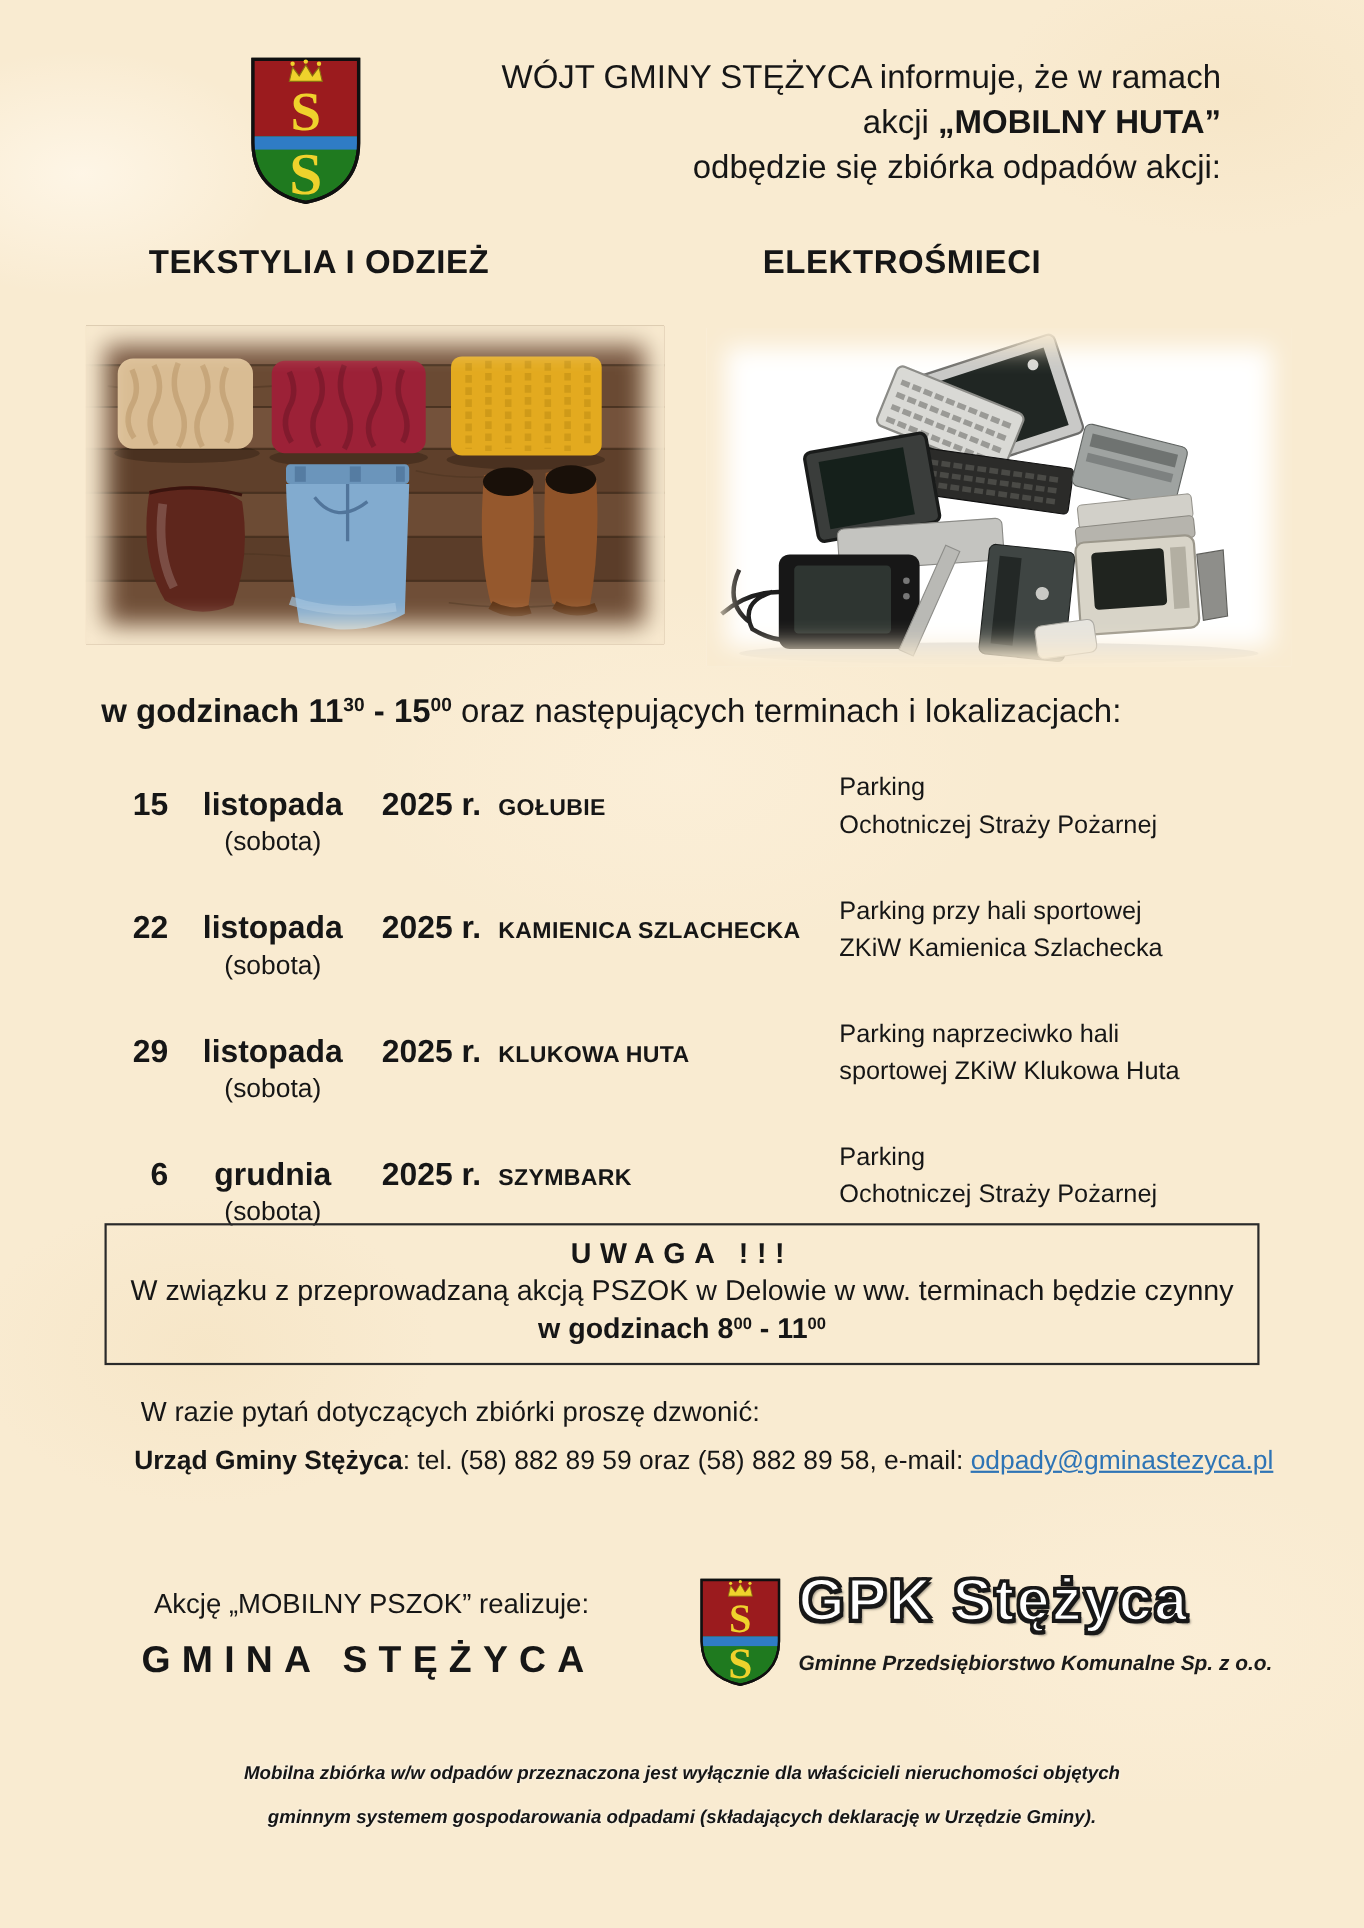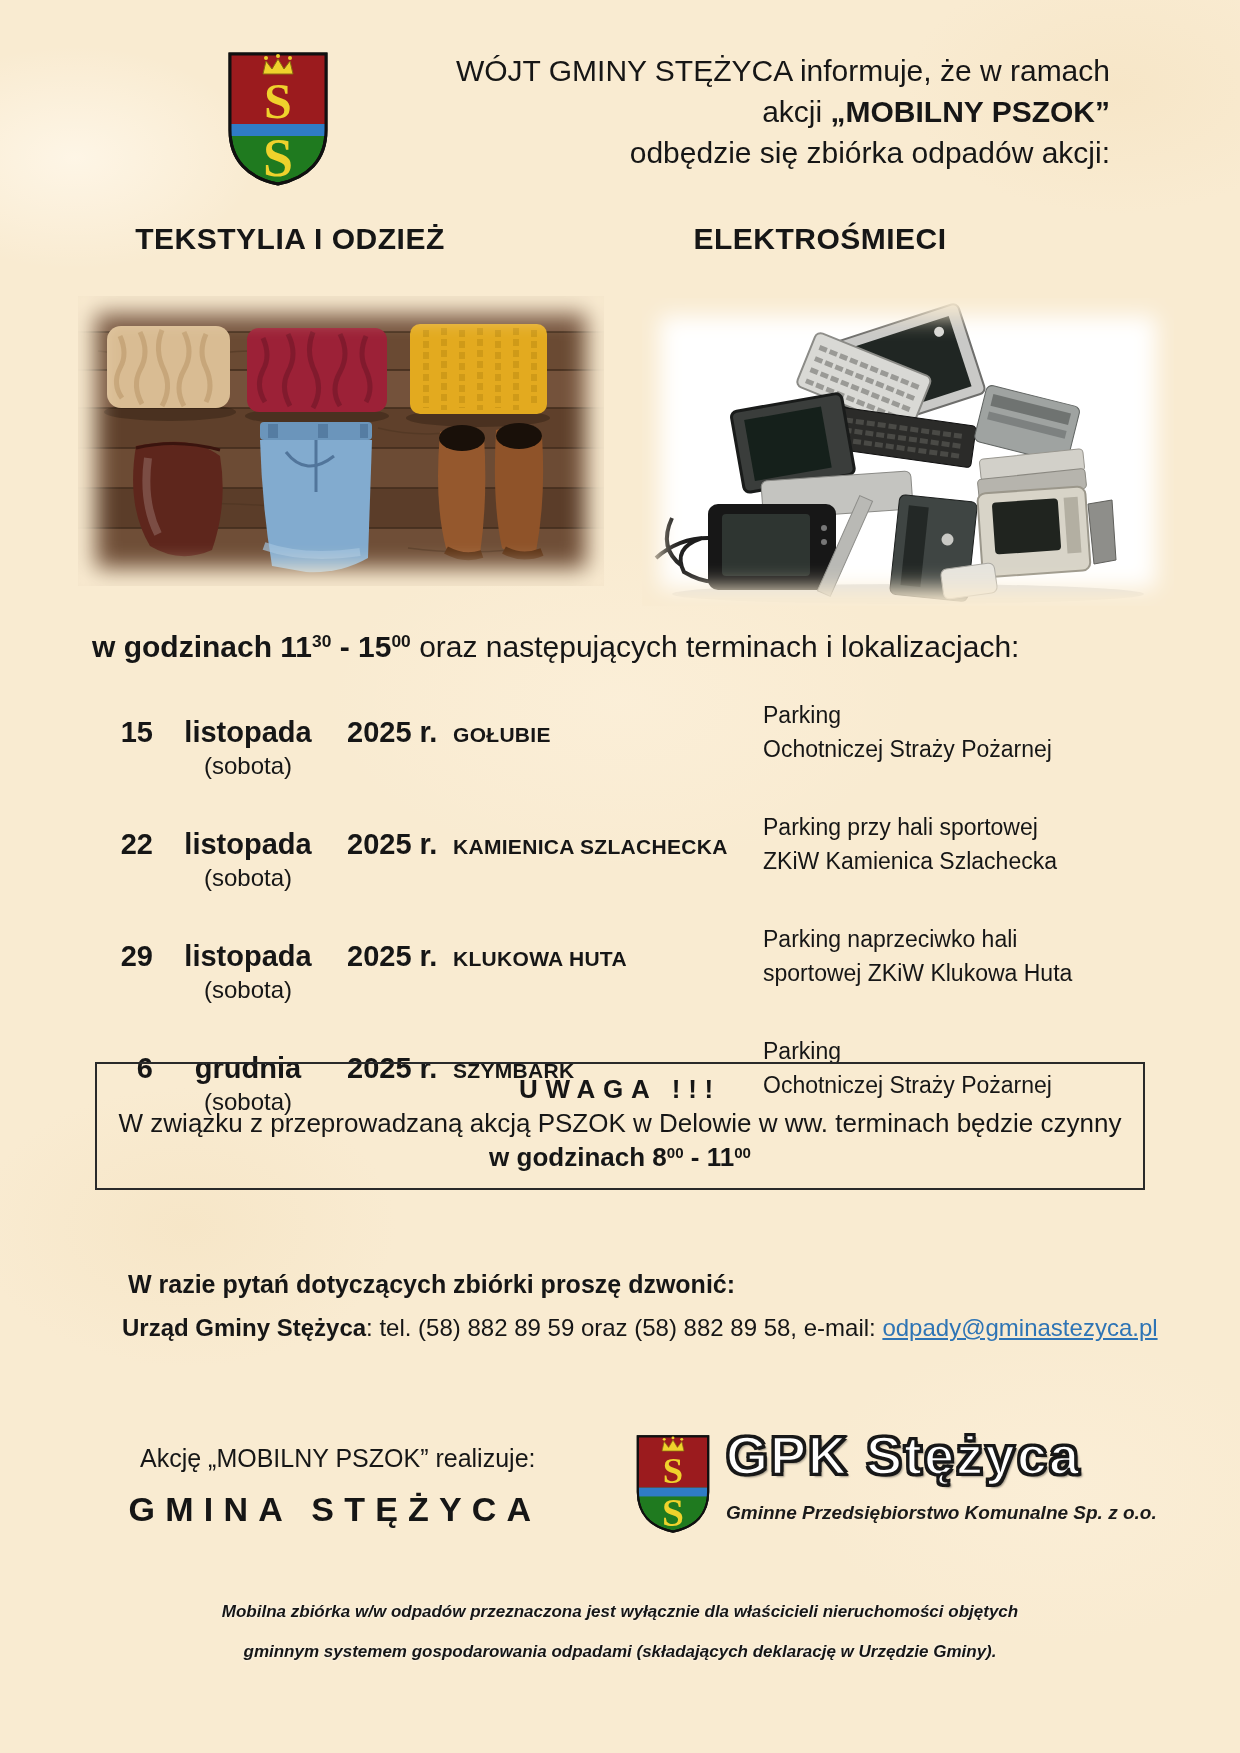--- a/index.html
+++ b/index.html
@@ -35,26 +35,26 @@
   
   #schedule{left:95px; top:692px; width:1070px;}
   .sched-row{position:relative; height:112px;}
   .c-day{position:absolute; left:0; top:24px; width:58px; text-align:right; font-weight:bold; font-size:29px;}
   .c-month{position:absolute; left:64px; top:24px; width:178px; text-align:center; font-weight:bold; font-size:29px;}
   .c-weekday{font-size:24px; font-weight:normal; margin-top:3px;}
   .c-year{position:absolute; left:252px; top:24px; font-weight:bold; font-size:29px;}
   .c-place{position:absolute; left:358px; top:31px; width:300px; font-weight:bold; font-size:21px; letter-spacing:.3px;}
   .c-desc{position:absolute; left:668px; top:6px; width:396px; font-size:23px; line-height:34px;}
   
-  #notice{left:95px; top:1062px; width:1026px; border:2px solid #2a2a2a; padding:8px 10px 10px; text-align:center; font-size:26px; line-height:34px;}
+  #notice{left:95px; top:1112px; width:1026px; border:2px solid #2a2a2a; padding:8px 10px 10px; text-align:center; font-size:26px; line-height:34px;}
   #notice .n-title{font-weight:bold; letter-spacing:.30em;}
   #notice .n-body{white-space:nowrap;}
   #notice .n-hours{font-weight:bold;}
   
-  #contact-intro{left:128px; top:1270px; font-size:25px;font-weight:bold;}
+  #contact-intro{left:128px; top:1270px; font-size:25px;}
   .contact-line{font-size:24px;}
   #contact-1{left:122px; top:1314px;}
   #contact-2{left:122px; top:1364px;}
   .c-label{font-weight:bold;}
   a.mail{color:#2E74B5; text-decoration:underline; cursor:pointer;}
   
   #realizes{left:140px; top:1444px; font-size:25px;}
   #gmina{left:100px; top:1490px; width:470px; text-align:center; font-size:34px; font-weight:bold; letter-spacing:.30em; white-space:nowrap;}
   #gpk-crest{left:632px; top:1432px;}
   #gpk-text{left:726px; top:1424px; width:460px;}
@@ -92,21 +92,21 @@
           <circle cx="56" cy="8" r="2" fill="#EFD22C"></circle>
           <circle cx="68" cy="10" r="2" fill="#EFD22C"></circle>
       </g>
       <text x="56" y="70" text-anchor="middle" font-family="Liberation Serif, serif" font-weight="bold" font-size="50" fill="#EFD22C">S</text>
       <text x="56" y="128" text-anchor="middle" font-family="Liberation Serif, serif" font-weight="bold" font-size="54" fill="#EFD22C">S</text>
     </svg>
   </div>
 
   <div class="abs title-block">
     <div>WÓJT GMINY STĘŻYCA informuje, że w ramach</div>
-    <div><span>akcji </span><span class="title-bold">„MOBILNY PSZOK”</span></div>
+    <div><span>akcji </span><span class="title-bold">„MOBILNY HUTA”</span></div>
     <div>odbędzie się zbiórka odpadów akcji:</div>
   </div>
 
   <div class="abs sec-head" id="head-left">TEKSTYLIA I ODZIEŻ</div>
   <div class="abs sec-head" id="head-right">ELEKTROŚMIECI</div>
 
   <div class="abs photo" id="photo-left">
     <svg width="526" height="290" viewBox="0 0 526 290">
       <rect width="526" height="290" fill="#6D4C34"></rect>
       <g>

